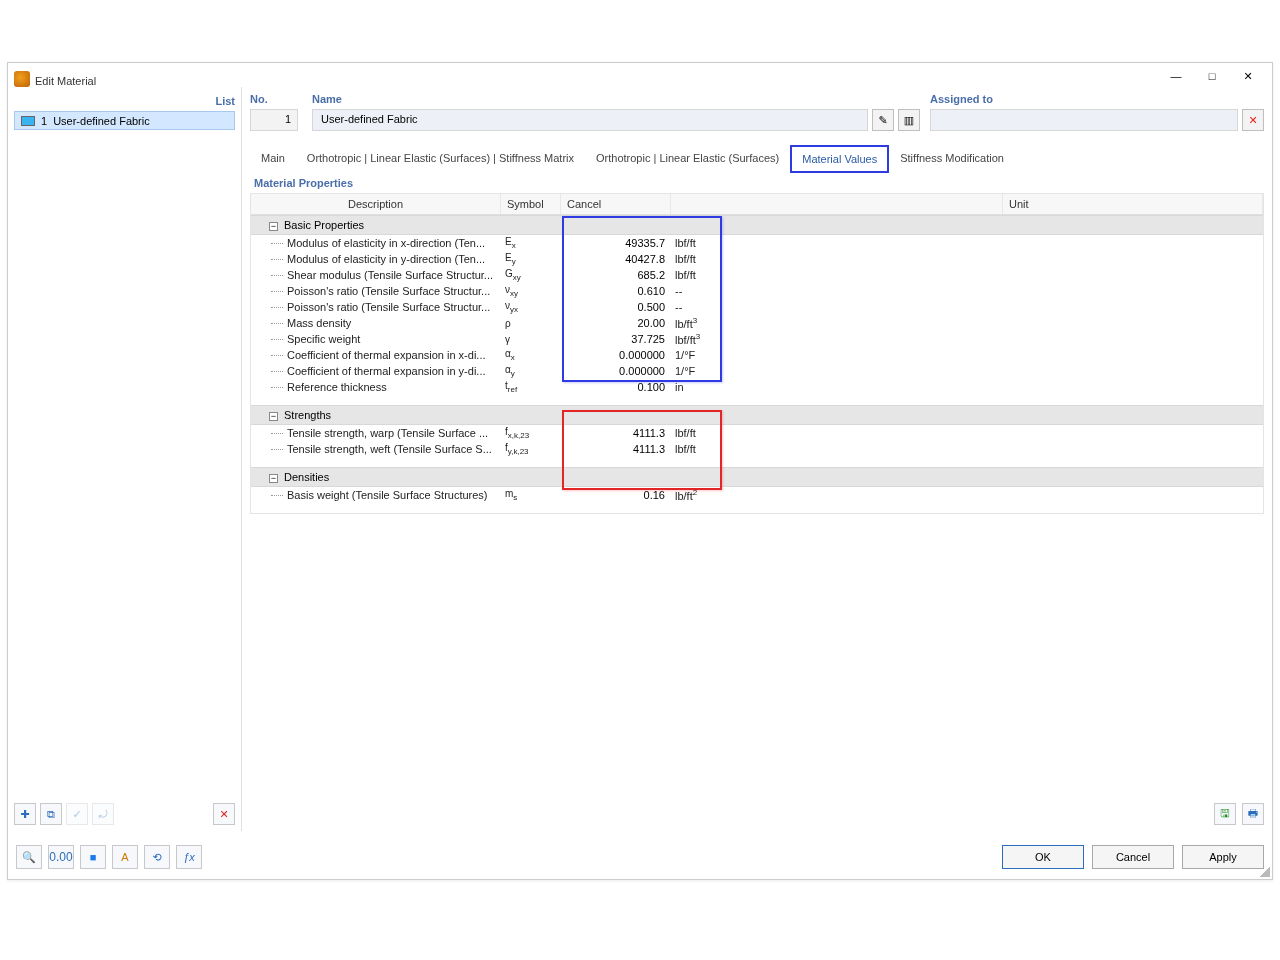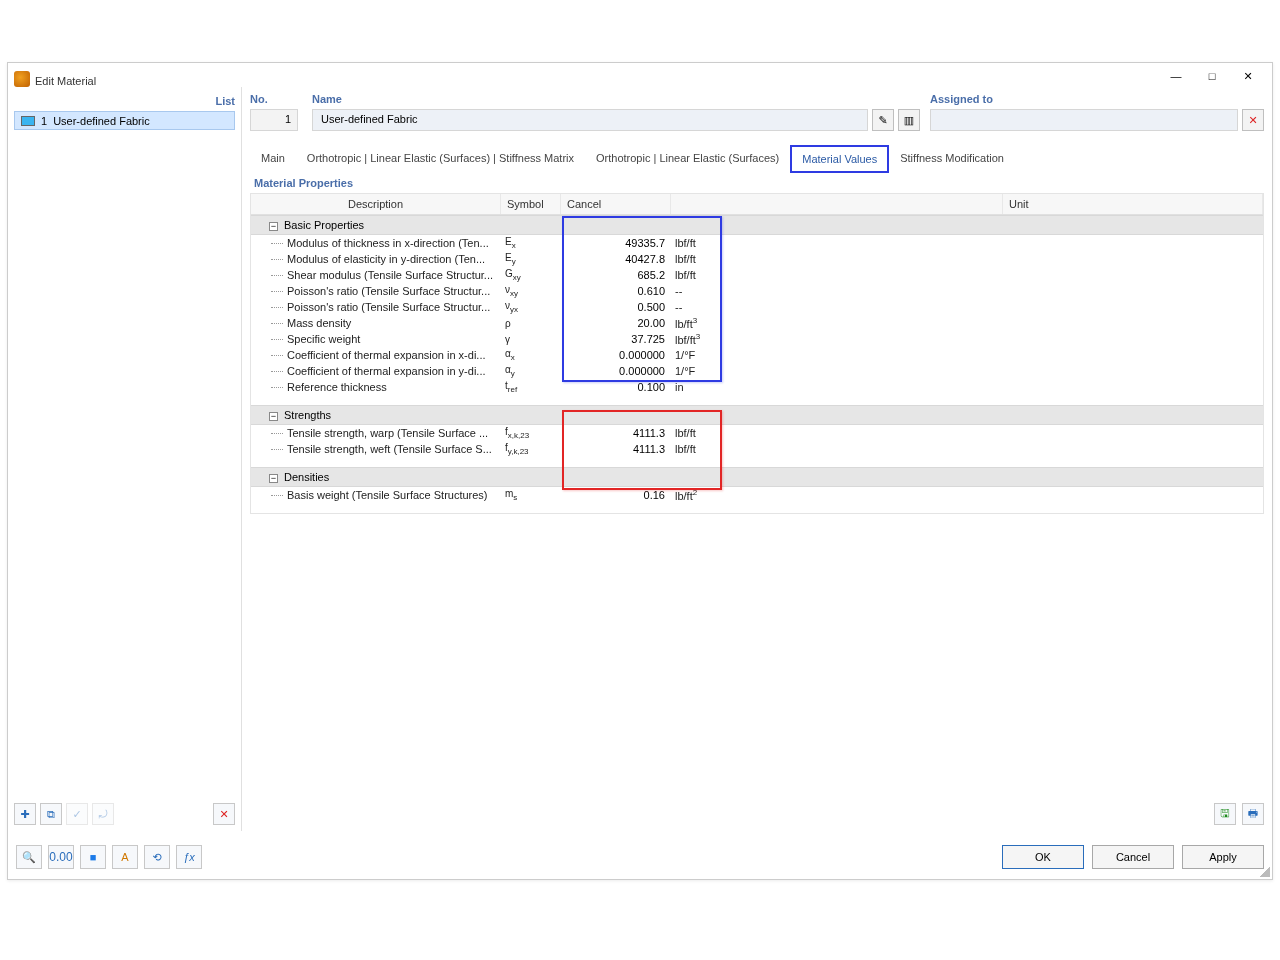--- a/index.html
+++ b/index.html
@@ -135,21 +135,21 @@
         <div class="grid-header">
           <div>Description</div>
           <div>Symbol</div>
           <div>Cancel</div>
           <div></div>
           <div>Unit</div>
         </div>
         <div id="grid-body">
             <div class="group-row"><span class="toggle">−</span>Basic Properties</div>
             <div class="prop-row">
-              <div class="desc"><span style="">Modulus of thickness in x-direction (Ten...</span></div>
+              <div class="desc"><span style="">Modulus of elasticity in x-direction (Ten...</span></div>
               <div class="sym">E<sub>x</sub></div>
               <div class="val">49335.7</div>
               <div class="unit">lbf/ft</div>
               <div></div>
             </div>
             <div class="prop-row">
               <div class="desc"><span style="">Modulus of elasticity in y-direction (Ten...</span></div>
               <div class="sym">E<sub>y</sub></div>
               <div class="val">40427.8</div>
               <div class="unit">lbf/ft</div>

